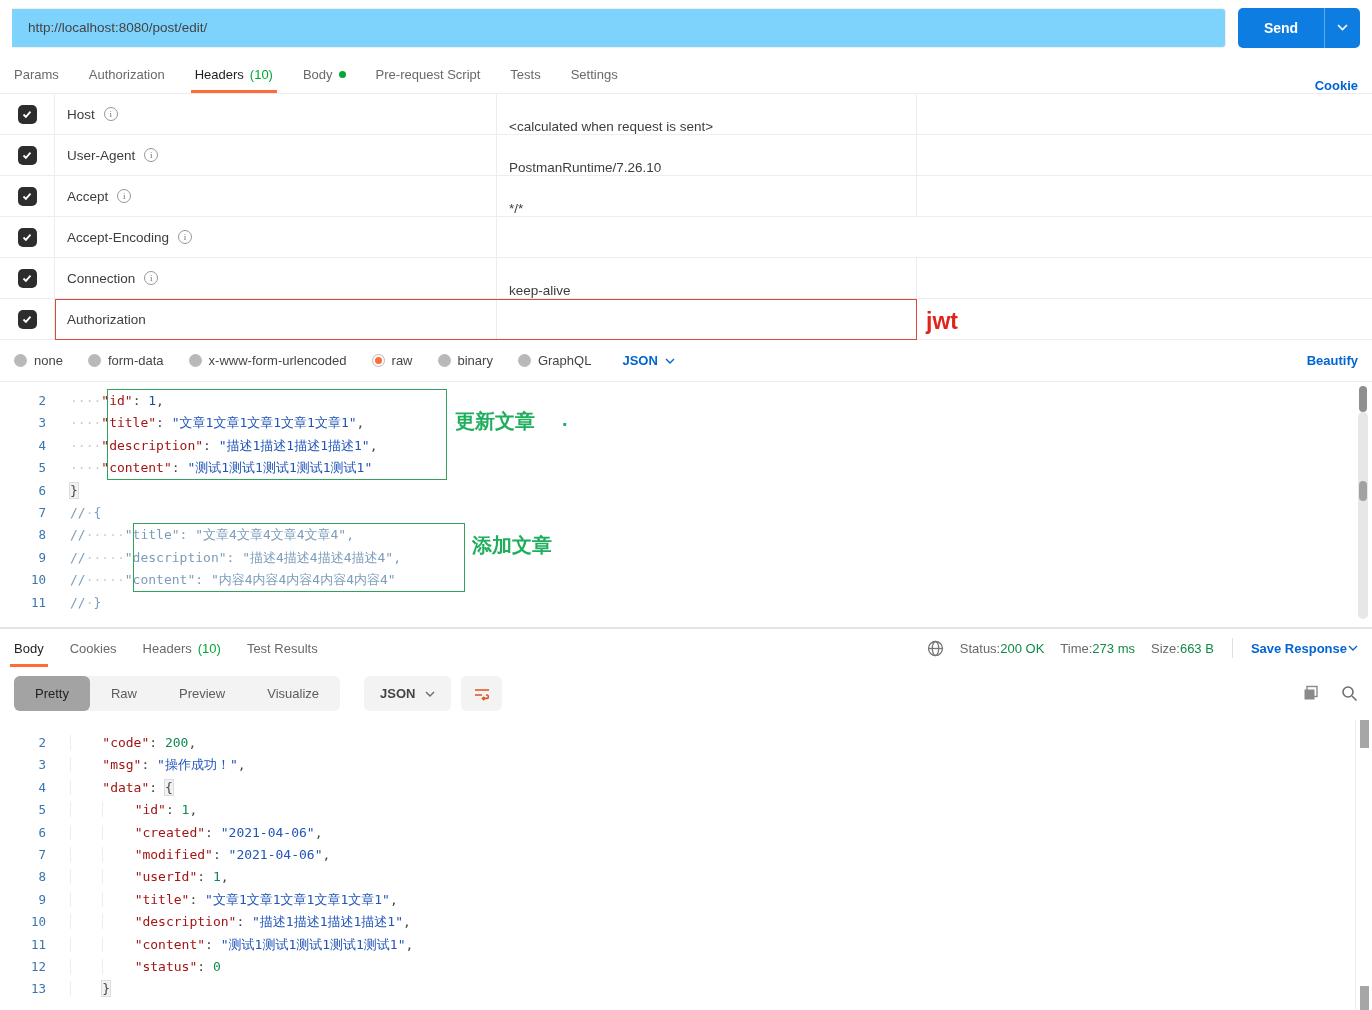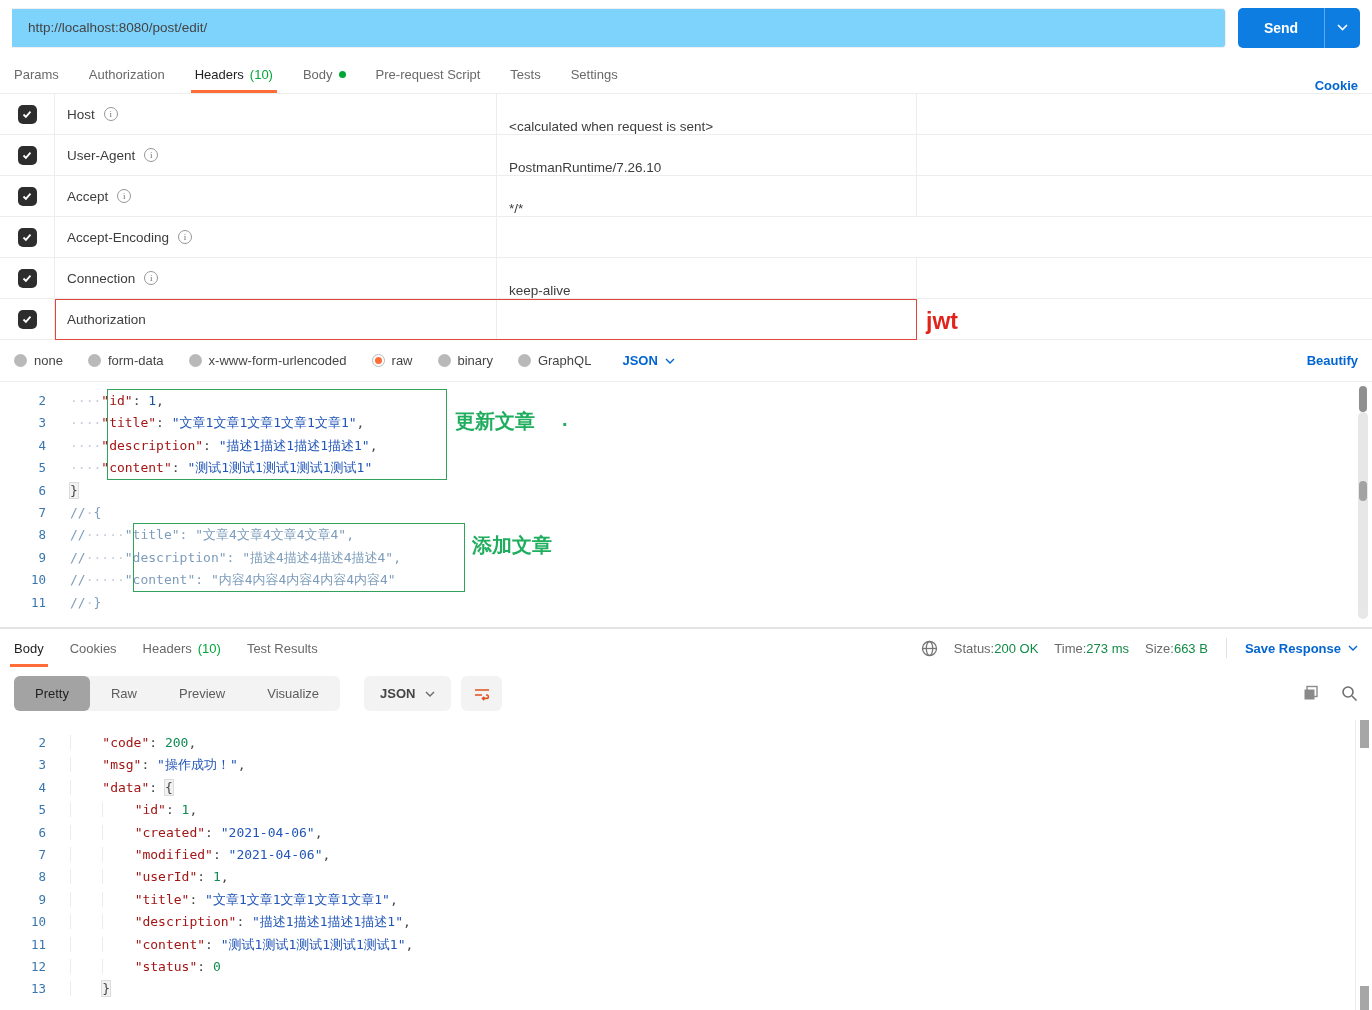--- a/index.html
+++ b/index.html
@@ -78,21 +78,21 @@
   .sb-thumb-top{position:absolute;right:5px;top:4px;width:8px;height:26px;background:#8f8f8f;border-radius:4px;cursor:pointer}
   .sb-thumb-mid{position:absolute;right:5px;top:99px;width:8px;height:20px;background:#a2a2a2;border-radius:4px;cursor:pointer}
 
   
   .resp-head{height:39px;display:flex;align-items:center;padding:0 14px;border-top:1px solid #e3e3e3;flex:0 0 auto}
   .resp-head .tab{margin-right:26px}
   .resp-meta{margin-left:auto;display:flex;align-items:center;gap:16px;color:#696969}
   .meta-pair{display:flex;align-items:center}
   .meta-val{color:#118a46}
   .vdiv{width:1px;height:20px;background:#e0e0e0;margin:0 2px}
-  .save-resp{color:#0265d2;font-weight:600;display:flex;align-items:center;gap:7px;cursor:pointer}
+  .save-resp{color:#0265d2;font-weight:600;display:flex;align-items:center;gap:1px;cursor:pointer}
 
   
   .resp-toolbar{height:53px;display:flex;align-items:center;padding:0 14px;flex:0 0 auto}
   .seg{display:flex;background:#f3f3f3;border-radius:6px;height:35px;align-items:stretch}
   .seg-item{padding:0 21px;display:flex;align-items:center;color:#5c5c5c;cursor:pointer}
   .seg-item.active{background:#a3a3a3;color:#1f1f1f;border-radius:6px}
   .tool-select{height:35px;background:#f3f3f3;border-radius:6px;padding:0 16px;display:flex;align-items:center;
     gap:10px;color:#454545;font-weight:600;margin-left:24px;cursor:pointer}
   .wrap-btn{height:35px;width:41px;background:#f3f3f3;border-radius:6px;display:flex;align-items:center;
     justify-content:center;margin-left:10px;cursor:pointer}

